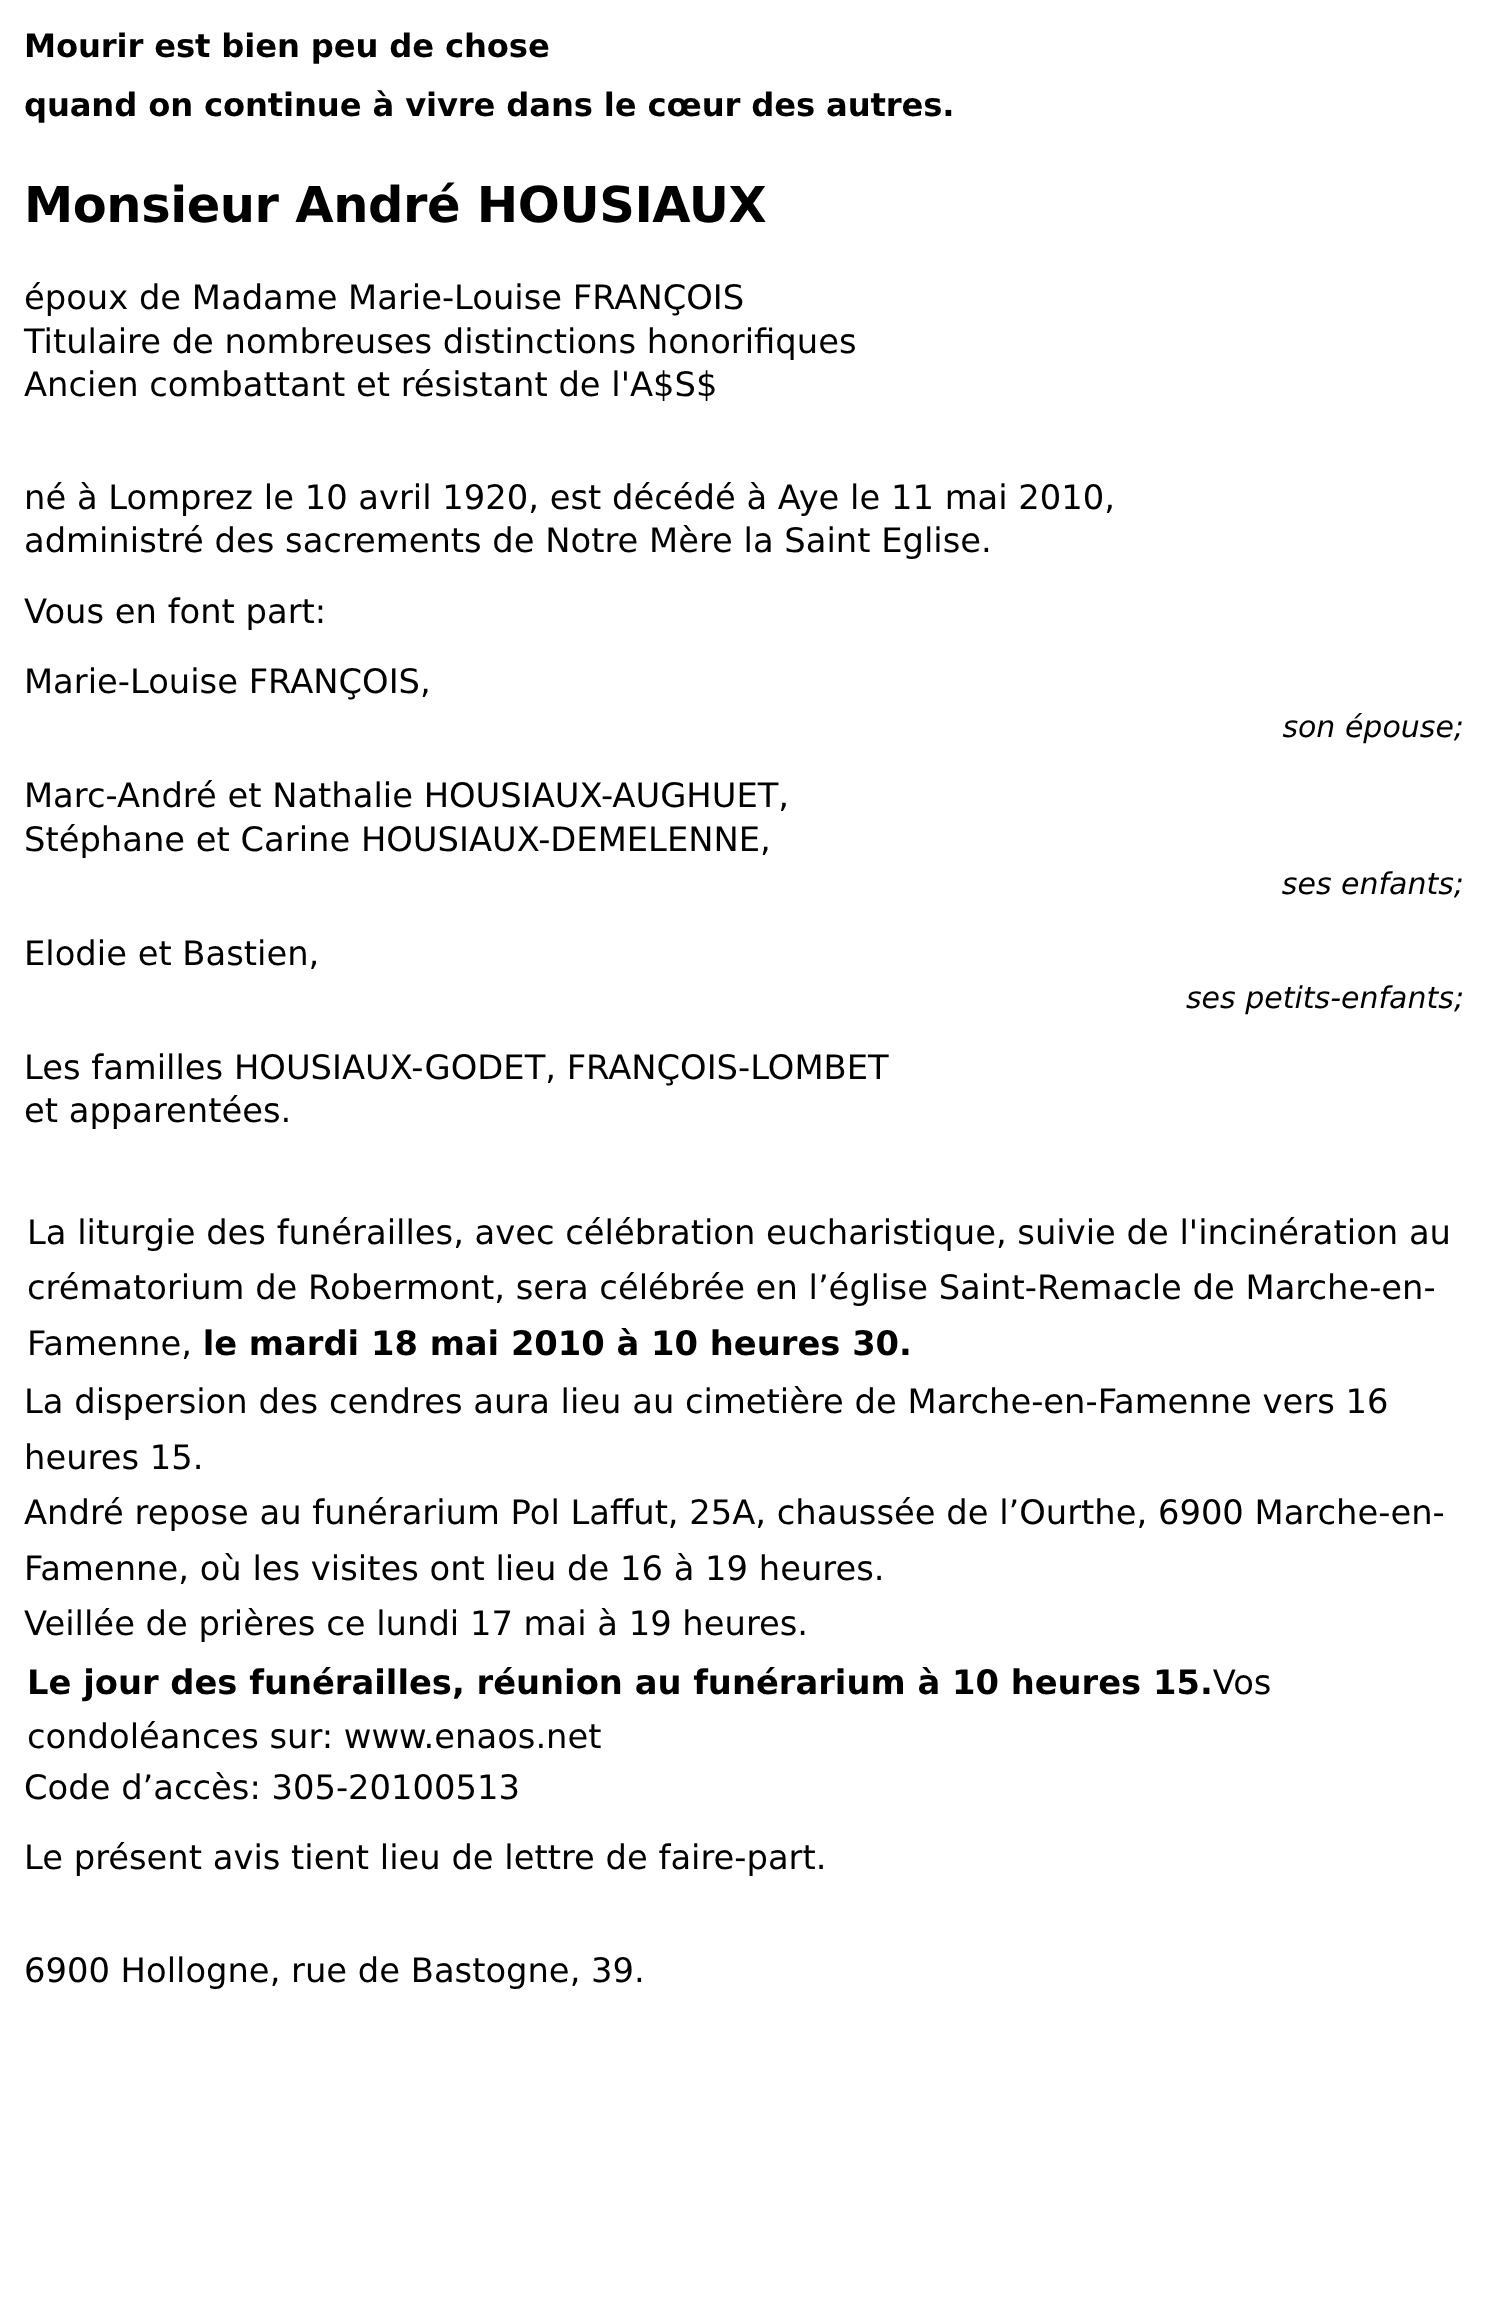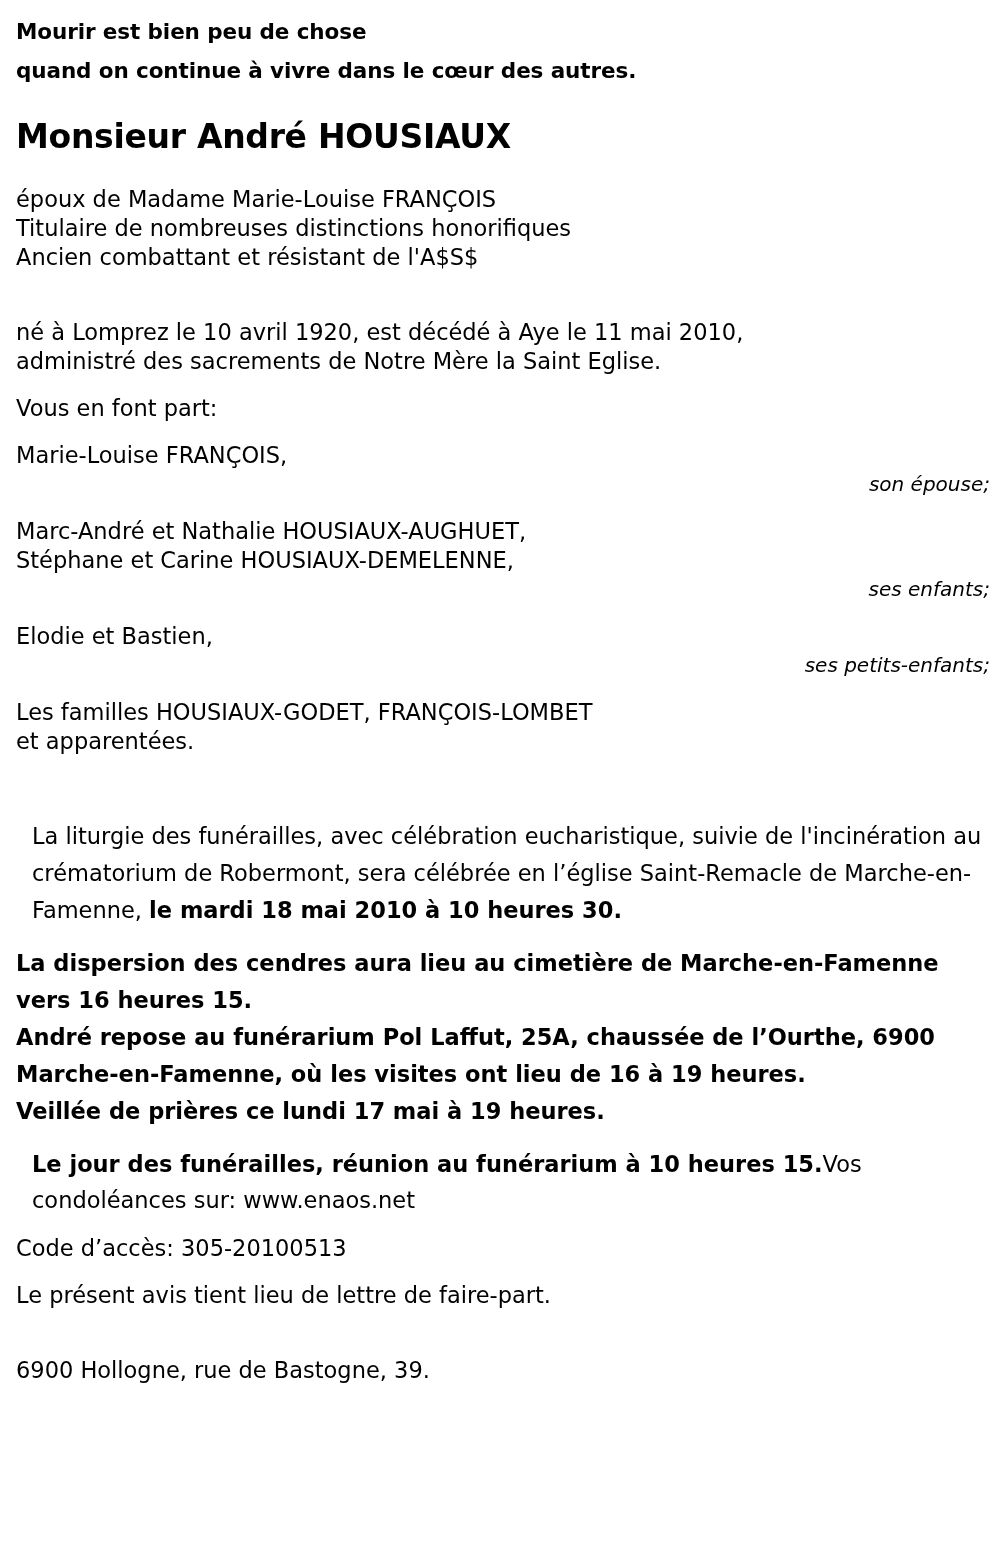--- a/index.html
+++ b/index.html
@@ -12,21 +12,21 @@
     min-height: 1543px;
     font-family: "DejaVu Sans", "Liberation Sans", sans-serif;
     color: #000000;
     -webkit-font-smoothing: antialiased;
   }
   .page {
     position: relative;
     width: 1000px;
     min-height: 1543px;
     box-sizing: border-box;
-    padding: 12px 2px 0 16px;
+    padding: 12px 16px 0 16px;
   }
 
   
   .epigraph {
     font-weight: bold;
     font-size: 21.5px;
     line-height: 39px;
     letter-spacing: -0.1px;
     margin: 0 0 26px 0;
   }
@@ -63,30 +63,30 @@
     line-height: 29px;
     text-align: right;
     padding-right: 8px;
     white-space: nowrap;
   }
 
   
   .para {
     font-size: 22.5px;
     line-height: 37px;
-    margin: 16px;
+    margin: 2px;
     max-width: 968px;
   }
   .para.tight { line-height: 36px; }
   .para b { font-weight: bold; }
 
   .para-strong {
     font-size: 22.5px;
     line-height: 37px;
-    font-weight: bold;
+    font-weight: normal;
     margin: 0;
     max-width: 968px;
   }
 
   .footer-block {
     font-size: 22.5px;
     line-height: 29px;
     margin: 0;
   }
   .footer-block .line { white-space: nowrap; }

